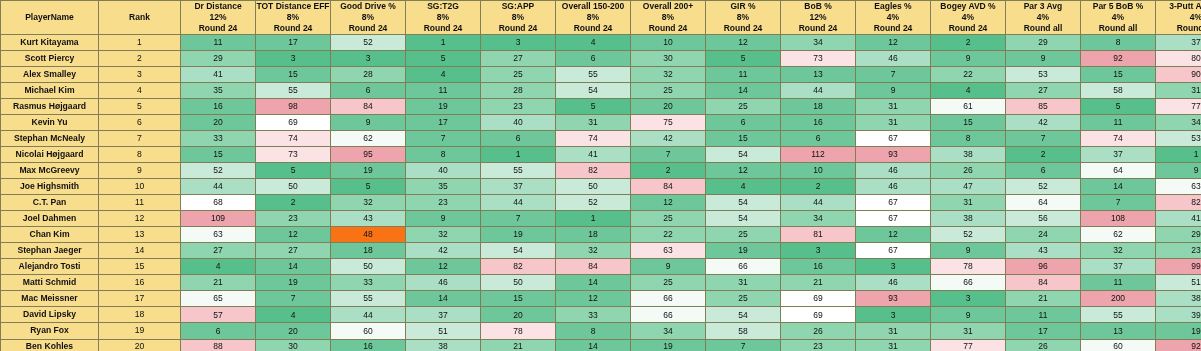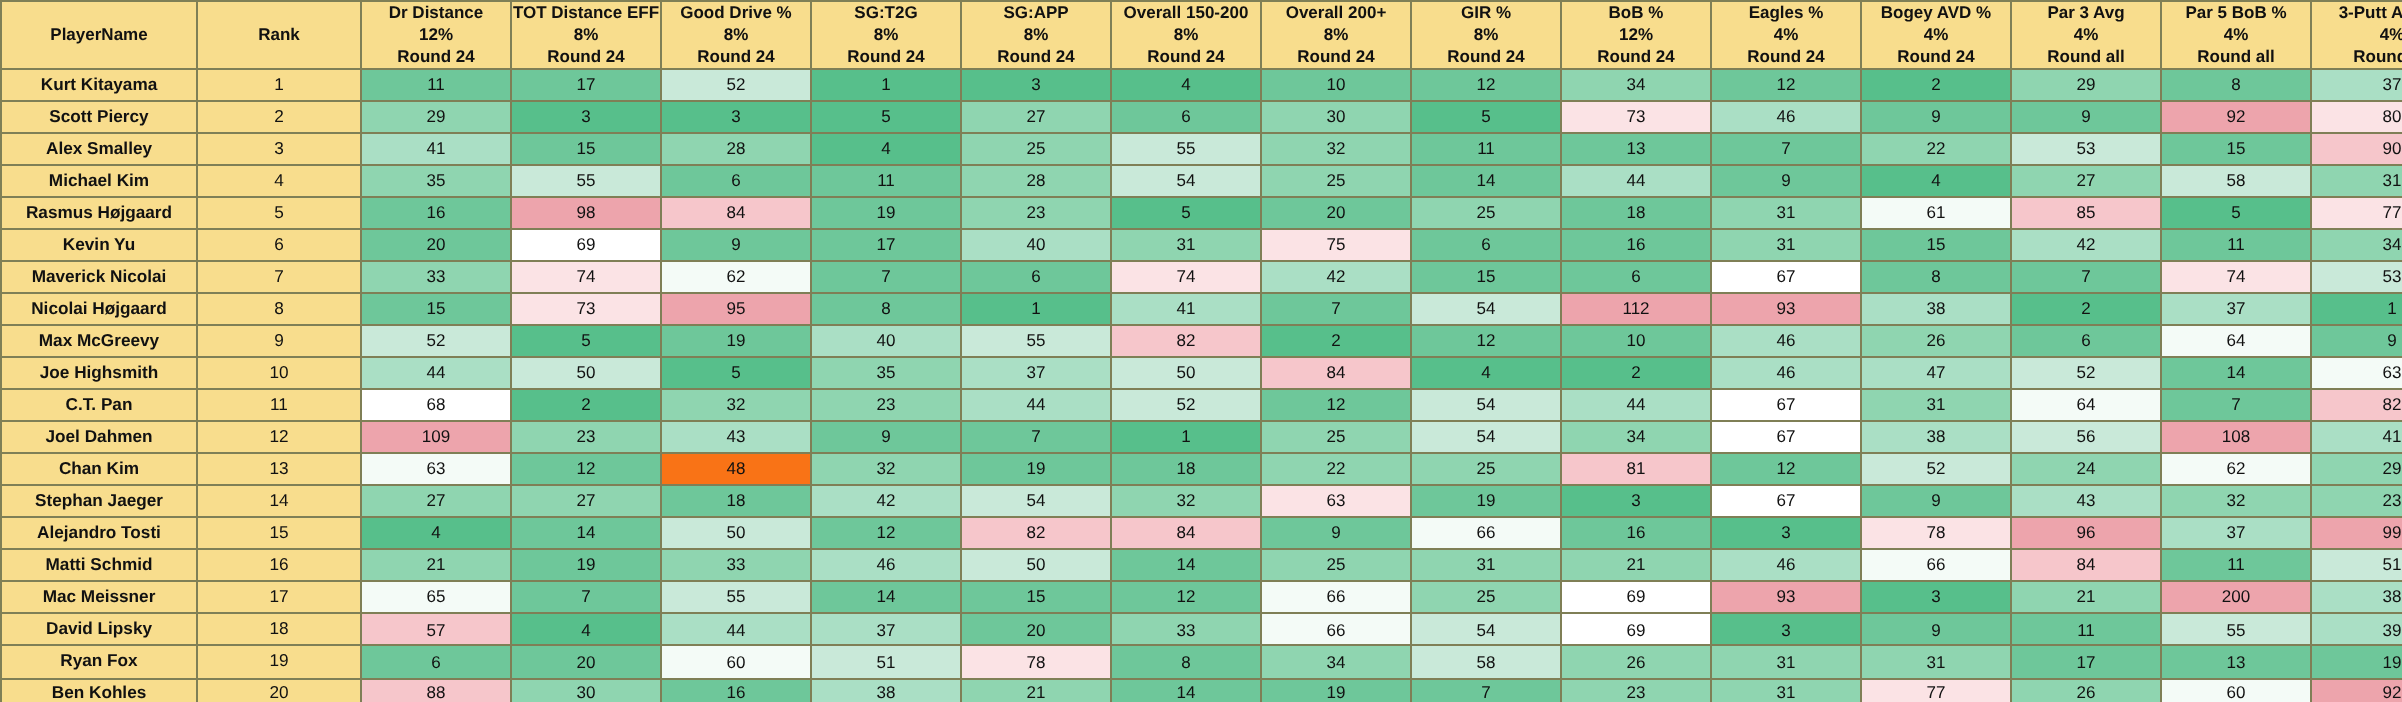--- a/index.html
+++ b/index.html
@@ -273,21 +273,21 @@
           <td class="val" style="background: rgb(251, 227, 229);">75</td>
           <td class="val" style="background: rgb(110, 199, 154);">6</td>
           <td class="val" style="background: rgb(110, 199, 154);">16</td>
           <td class="val" style="background: rgb(143, 213, 176);">31</td>
           <td class="val" style="background: rgb(110, 199, 154);">15</td>
           <td class="val" style="background: rgb(170, 223, 197);">42</td>
           <td class="val" style="background: rgb(110, 199, 154);">11</td>
           <td class="val" style="background: rgb(143, 213, 176);">34</td>
         </tr>
         <tr>
-          <td class="name">Maverick Nicolai</td>
+          <td class="name">Stephan McNealy</td>
           <td class="rank">7</td>
           <td class="val" style="background: rgb(143, 213, 176);">33</td>
           <td class="val" style="background: rgb(251, 227, 229);">74</td>
           <td class="val" style="background: rgb(244, 251, 247);">62</td>
           <td class="val" style="background: rgb(110, 199, 154);">7</td>
           <td class="val" style="background: rgb(110, 199, 154);">6</td>
           <td class="val" style="background: rgb(251, 227, 229);">74</td>
           <td class="val" style="background: rgb(170, 223, 197);">42</td>
           <td class="val" style="background: rgb(110, 199, 154);">15</td>
           <td class="val" style="background: rgb(110, 199, 154);">6</td>

